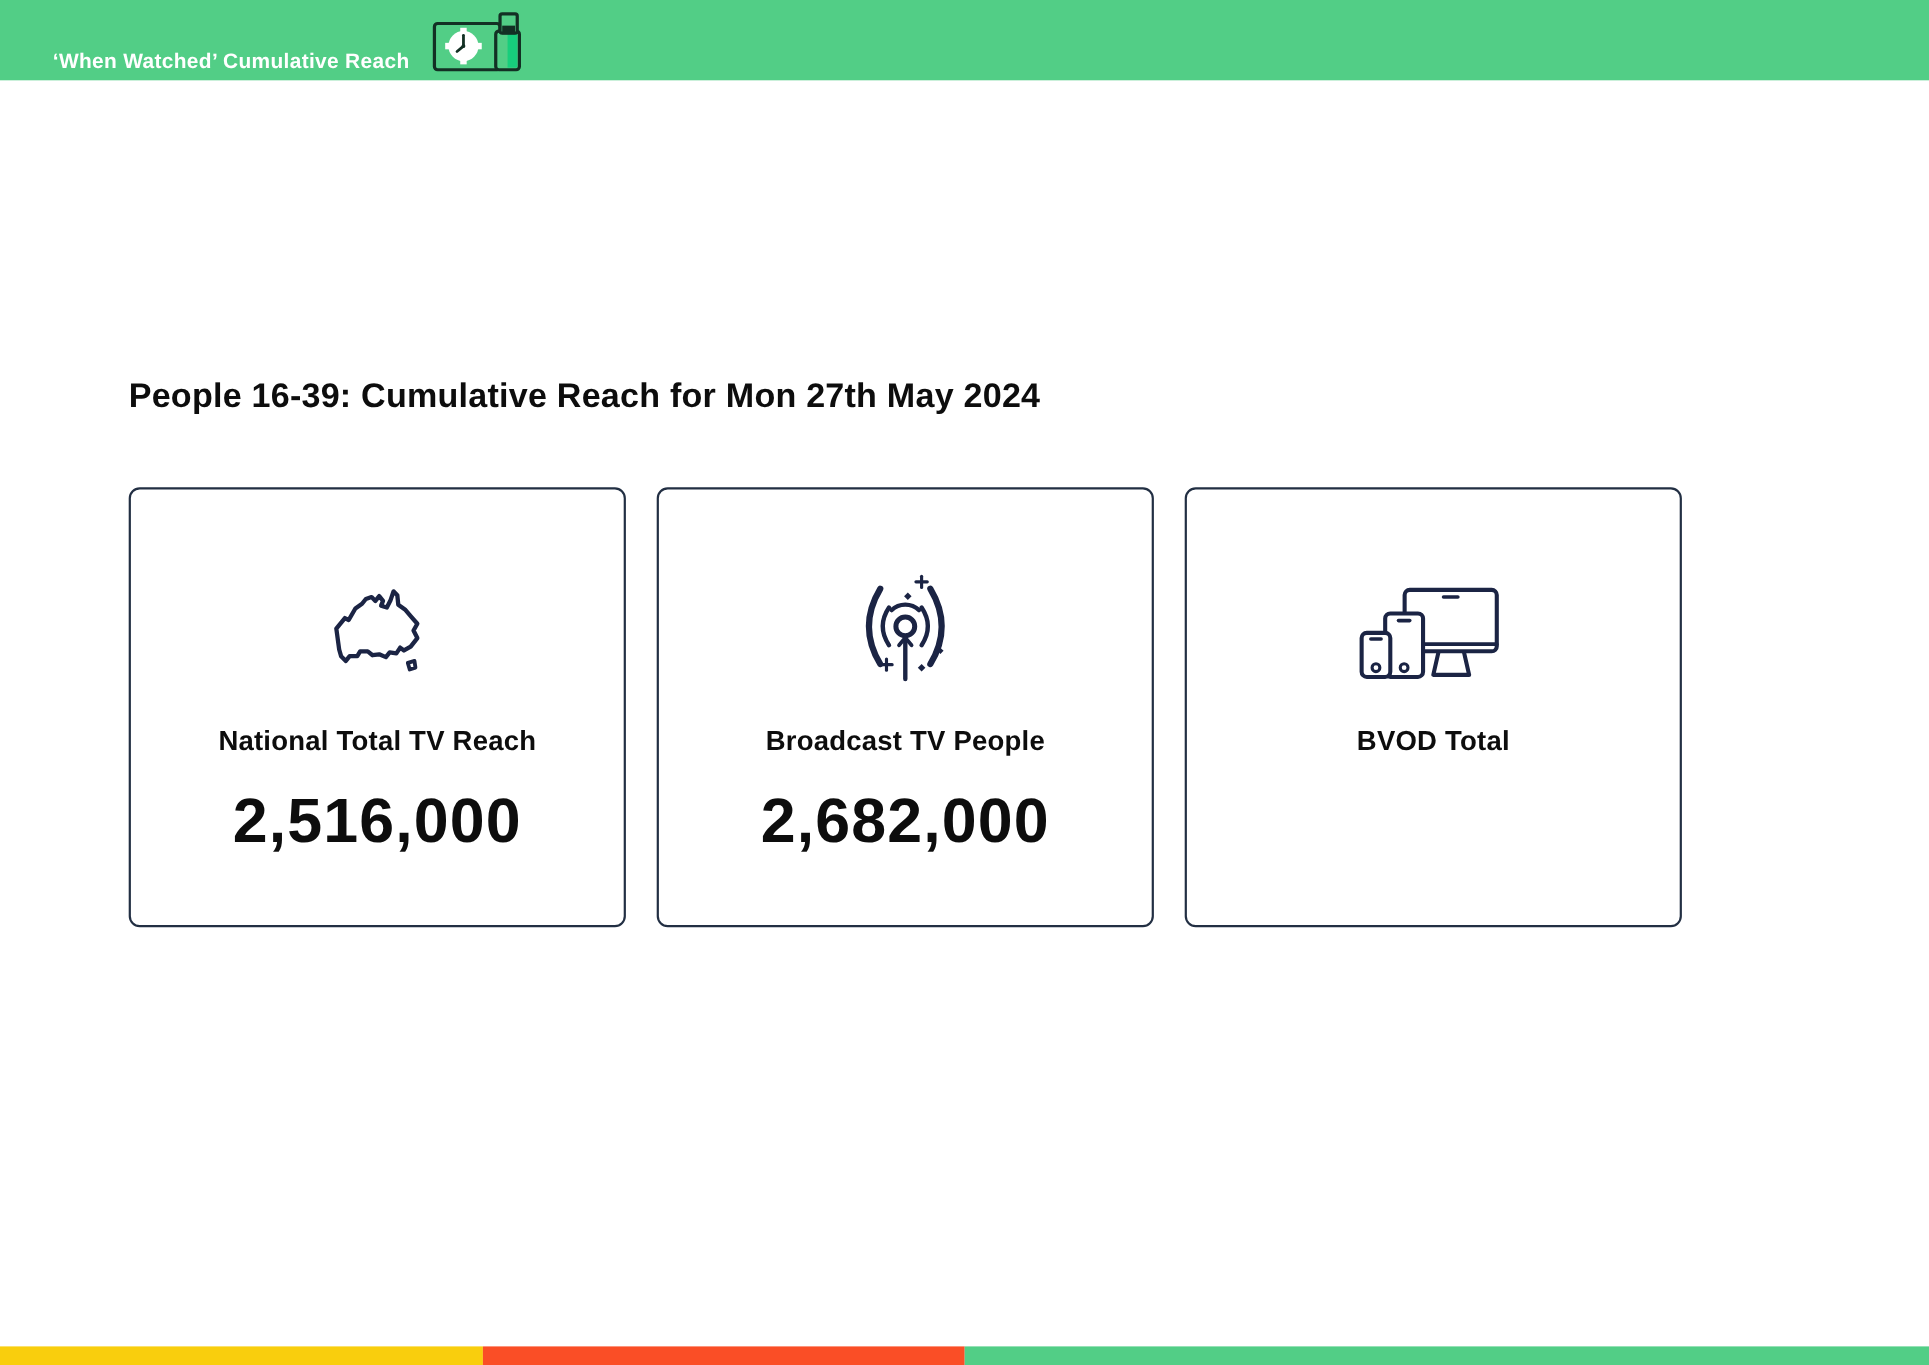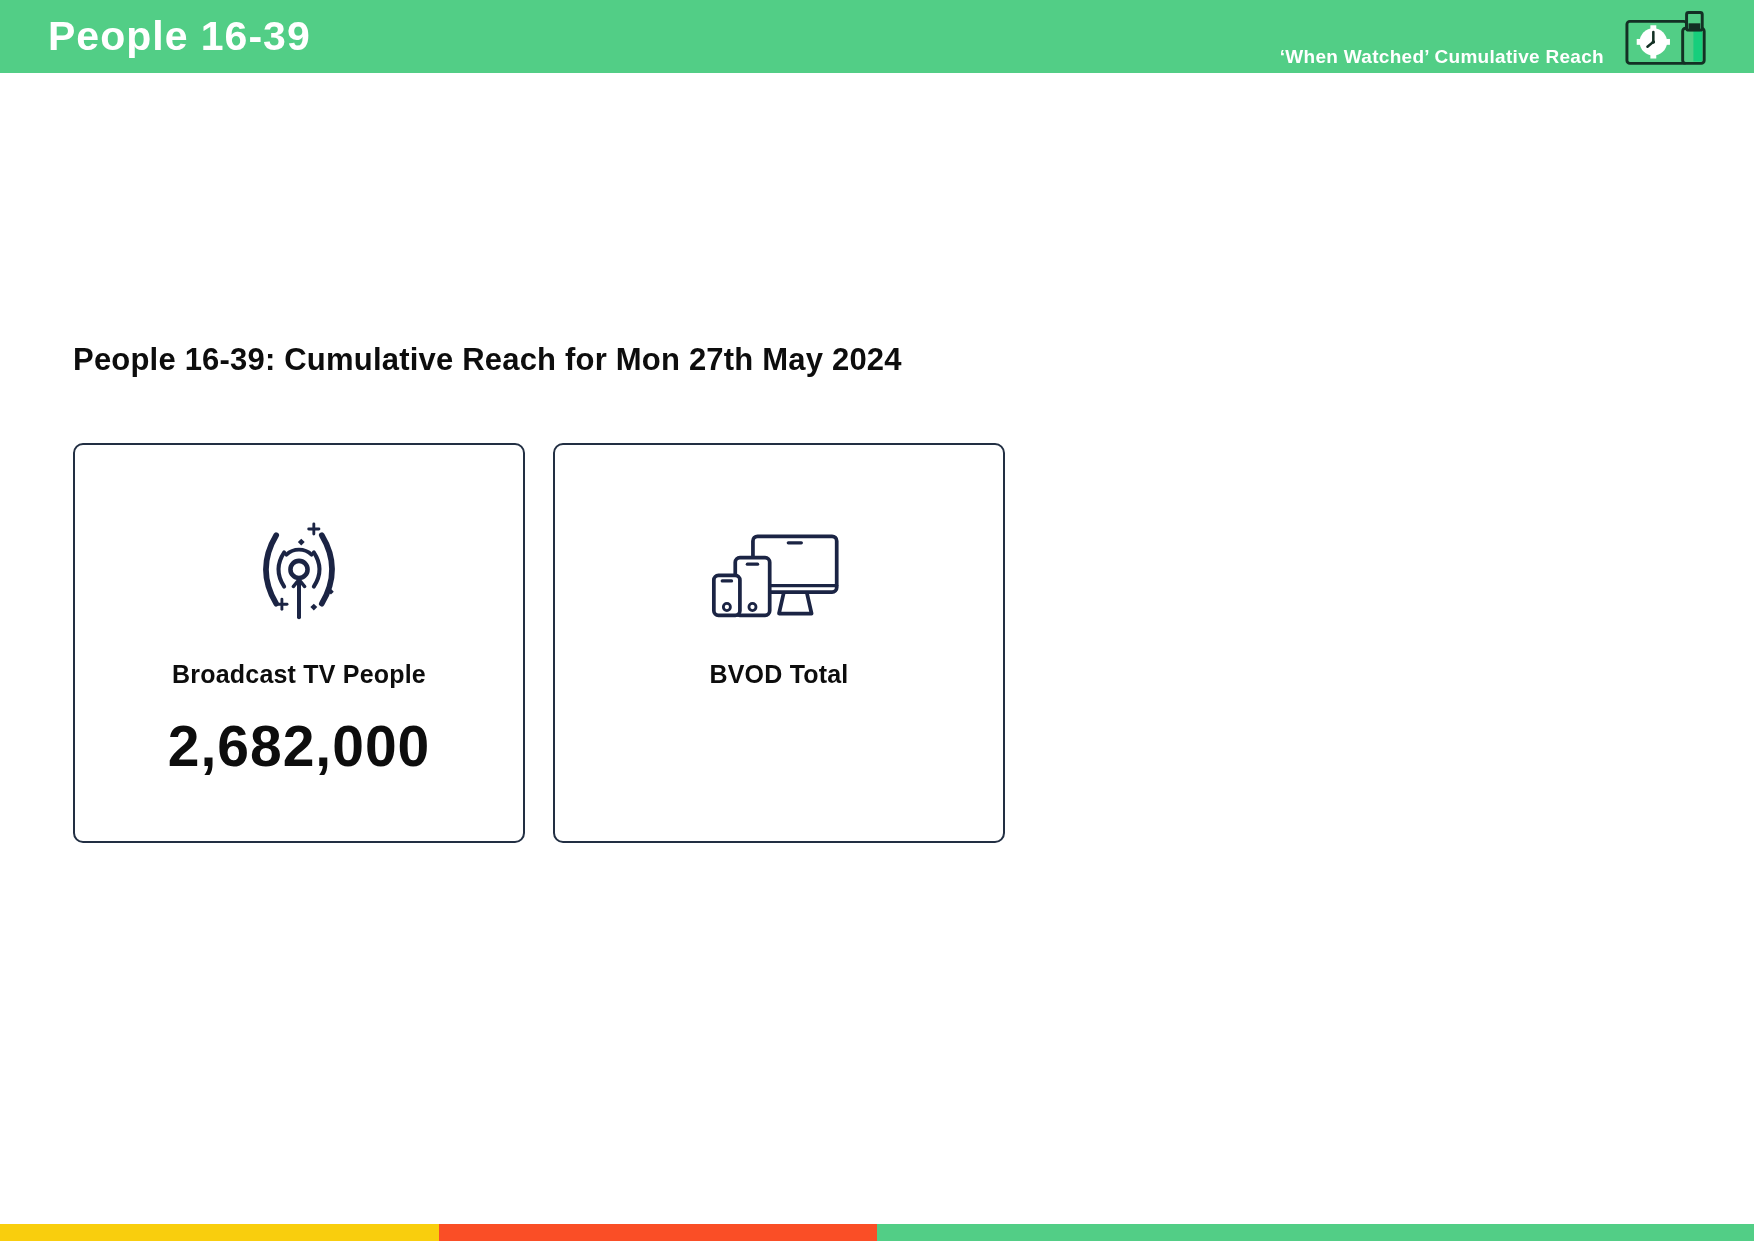--- a/index.html
+++ b/index.html
@@ -14,21 +14,21 @@
     display:flex;align-items:center;justify-content:space-between;
     padding:0 42px 0 48px;box-sizing:border-box;
   }
   .topbar-title{
     font-size:41px;font-weight:700;color:#ffffff;letter-spacing:1px;line-height:73px;
   }
   .topbar-right{display:flex;align-items:flex-end;gap:20px;}
   .topbar-subtitle{font-size:19px;font-weight:700;color:#ffffff;letter-spacing:.3px;}
   .logo-svg{display:block;}
 
-  .content{padding:0 73px;margin-top:36px;}
+  .content{padding:0 117px;margin-top:36px;}
   .section-title{
     margin:268px 0 0 0;font-size:31px;line-height:38px;font-weight:700;
     color:var(--text-dark);letter-spacing:.2px;
   }
   .cards-row{display:flex;gap:28px;margin-top:64px;}
   .card{
     width:452px;height:400px;box-sizing:border-box;background:#fff;
     border:2px solid var(--card-border);border-radius:10px;
     display:flex;flex-direction:column;align-items:center;
   }
@@ -43,21 +43,20 @@
 
   .footer-stripe{
     position:absolute;left:0;right:0;bottom:0;height:17px;display:flex;
   }
   .footer-stripe>div{height:100%;}
 </style>
 </head>
 <body style="--accent: #52CE86; --bright-green: #17CE7C; --icon-navy: #1B2444; --card-border: #222F43; --text-dark: #0D0D0D; --logo-dark: #133024;">
 
 <div class="topbar">
-  <div class="topbar-title">People 16-39</div>
   <div class="topbar-right">
     <div class="topbar-subtitle">‘When Watched’ Cumulative Reach</div>
     <span>
       <svg class="logo-svg" width="88" height="62" viewBox="0 0 90 62">
 
         <rect class="lg" x="3" y="15" width="61" height="43" rx="3" stroke-width="3"></rect>
 
         <circle cx="30" cy="36" r="14" fill="#ffffff"></circle>
         <rect x="27" y="19" width="6" height="5" fill="#ffffff"></rect>
         <rect x="27" y="48" width="6" height="5" fill="#ffffff"></rect>
@@ -77,20 +76,30 @@
       </svg>
     </span>
   </div>
 </div>
 
 <div class="content">
   <div class="section-title">People 16-39: Cumulative Reach for Mon 27th May 2024</div>
 
   <div class="cards-row">
 
+    <div class="card">
+      <div class="card-icon-wrap">
+        <svg width="104" height="96" viewBox="0 0 120 110">
+          <path class="ic" stroke-width="4.5" d="M17,52 L26,41 L30,43 L37,31 L44,26 L48,21 L54,19 L58,23 L62,18 L66,23 L64,28 L70,30 L74,22 L77,13 L81,17 L82,27 L89,32 L95,39 L102,47 L98,54 L102,62 L95,71 L88,75 L84,72 L80,78 L73,77 L69,82 L62,79 L55,80 L50,76 L42,76 L39,81 L31,81 L27,86 L22,81 L20,74 Z"></path>
+          <path class="ic" stroke-width="4" d="M92,88 L99,86 L100,93 L94,95 Z"></path>
+        </svg>
+      </div>
+      <div class="card-label">National Total TV Reach</div>
+      <div class="card-value">2,516,000</div>
+    </div>
 
     <div class="card">
       <div class="card-icon-wrap">
         <svg width="114" height="114" viewBox="0 0 100 100">
 
           <circle class="ic" cx="50" cy="46" r="7.5" stroke-width="4"></circle>
           <line class="ic" x1="50" y1="54" x2="50" y2="88" stroke-width="3.5"></line>
           <line class="ic" x1="45" y1="61" x2="50" y2="55" stroke-width="3"></line>
           <line class="ic" x1="55" y1="61" x2="50" y2="55" stroke-width="3"></line>
 

